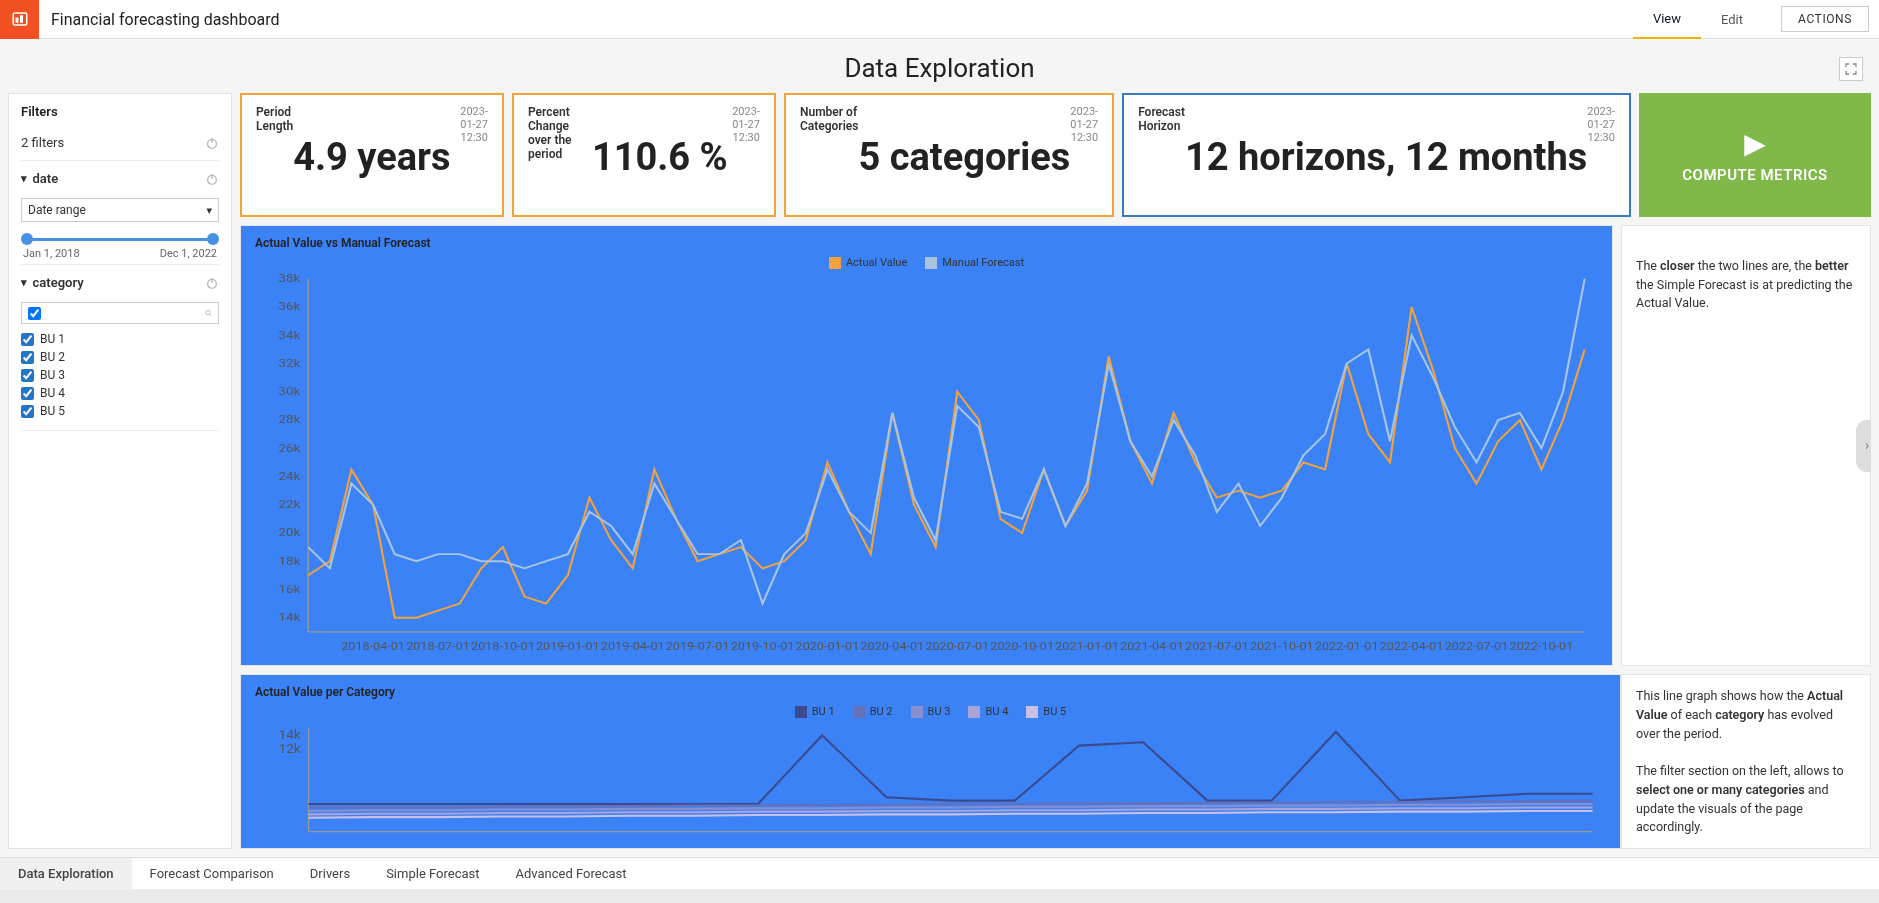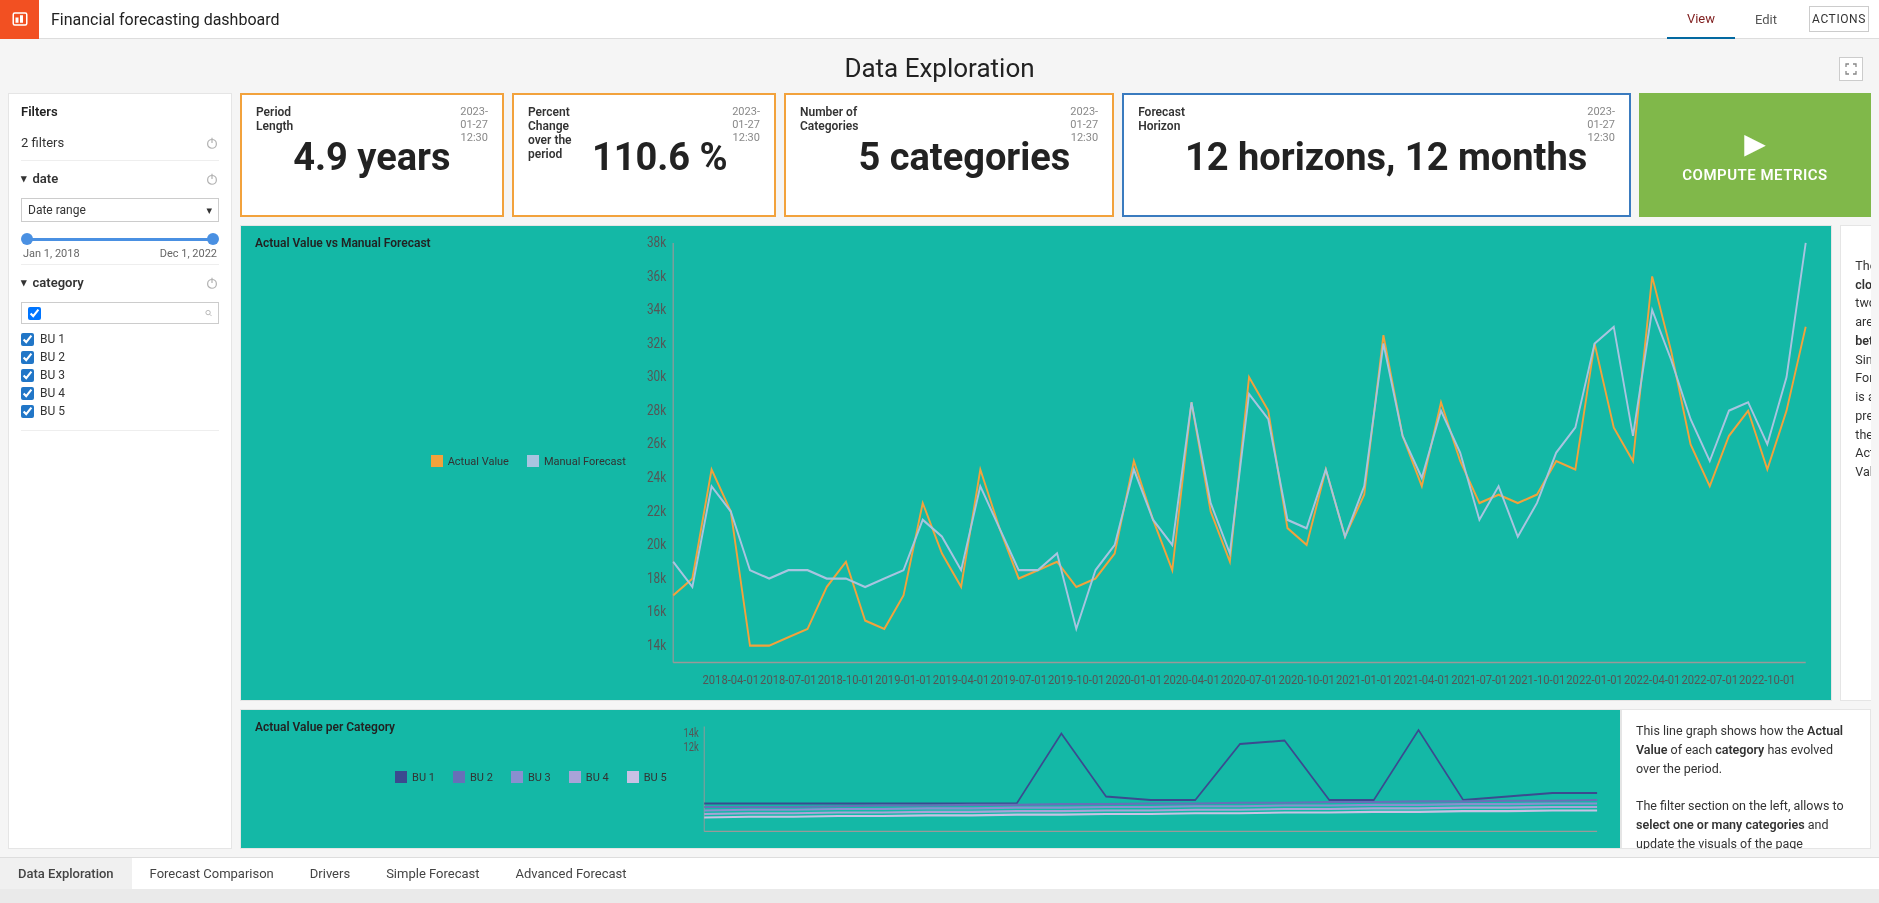--- a/index.html
+++ b/index.html
@@ -3,22 +3,22 @@
 <meta charset="utf-8">
 <style>
 *{box-sizing:border-box;margin:0;padding:0;font-family:-apple-system,BlinkMacSystemFont,"Segoe UI",Roboto,sans-serif}
 body{background:#f5f5f5;color:#333;font-size:13px;width:1879px;height:903px;overflow:hidden;display:flex;flex-direction:column}
 .topbar{height:39px;background:#fff;display:flex;align-items:center;border-bottom:1px solid #ddd}
 .logo{width:39px;height:39px;background:#f25022;display:flex;align-items:center;justify-content:center}
 .logo svg{fill:#fff}
 .title{padding-left:12px;font-size:16px;font-weight:400;flex:1;color:#222}
 .topbar-right{display:flex;align-items:center;gap:0;padding-right:10px}
 .top-tab{padding:11px 20px;font-size:13px;color:#555;cursor:pointer}
-.top-tab.active{border-bottom:2px solid #0369a1;color:#7f1d1d}
-.actions-btn{border:1px solid #ccc;padding:5px 2px;font-size:12px;letter-spacing:.6px;margin-left:12px;cursor:pointer;background:#fff}
+.top-tab.active{border-bottom:2px solid #eab308;color:#0f172a}
+.actions-btn{border:1px solid #ccc;padding:5px 16px;font-size:12px;letter-spacing:.6px;margin-left:18px;cursor:pointer;background:#fff}
 .main{flex:1;display:flex;flex-direction:column;overflow:hidden}
 .page-head{text-align:center;padding:14px 0 10px;position:relative}
 .page-head h1{font-size:26px;font-weight:400;color:#222}
 .expand-icon{position:absolute;right:16px;top:18px;width:24px;height:24px;border:1px solid #ccc;display:flex;align-items:center;justify-content:center;cursor:pointer;background:#fff}
 .body-row{flex:1;display:flex;gap:8px;padding:0 8px 8px;overflow:hidden}
 
 .sidebar{width:224px;background:#fff;border:1px solid #e5e5e5;padding:10px 12px;font-size:13px}
 .sidebar h3{font-size:13px;font-weight:600;margin-bottom:10px;color:#222}
 .filter-row{display:flex;align-items:center;justify-content:space-between;padding:6px 0;cursor:pointer}
 .filter-row .lbl{display:flex;align-items:center;gap:6px;font-weight:600}
@@ -41,31 +41,31 @@
 .tile{flex:1;background:#fff;border:2px solid;padding:10px 14px 6px;display:flex;flex-direction:row;min-height:124px}
 .tile.orange{border-color:#f2a23c}
 .tile.blue{border-color:#3a7bbf}
 .tile .label{font-size:12px;font-weight:600;color:#333}
 .tile .value{flex:1;display:flex;align-items:center;justify-content:center;font-size:38px;font-weight:700;color:#222;white-space:nowrap}
 .tile .ts{font-size:11px;color:#888;text-align:right}
 .compute{flex:1;background:#80b84a;color:#fff;display:flex;flex-direction:column;align-items:center;justify-content:center;gap:6px;cursor:pointer;min-height:124px}
 .compute .play{font-size:28px}
 .compute .txt{font-weight:600;font-size:15px;letter-spacing:.5px}
 .chart-row{display:flex;gap:8px;flex:1;overflow:hidden}
-.chart-main{flex:1;background:#14b8a6;border:1px solid #e5e5e5;padding:10px 14px;display:flex;flex-direction:row}
+.chart-main{flex:1;background:#3b82f6;border:1px solid #e5e5e5;padding:10px 14px;display:flex;flex-direction:column}
 .chart-title{font-size:12px;font-weight:600;margin-bottom:6px;color:#222}
 .legend{display:flex;gap:18px;font-size:11px;margin-bottom:4px;justify-content:center}
 .legend-item{display:flex;align-items:center;gap:5px}
 .legend-swatch{width:12px;height:12px}
 .chart-svg{flex:1}
 .x-tick{font-size:9.5px;fill:#555;text-anchor:middle}
 .y-tick{font-size:10px;fill:#555;text-anchor:end}
 .chart-help{width:250px;background:#fff;border:1px solid #e5e5e5;padding:12px 14px;font-size:12.5px;line-height:1.5;color:#333;position:relative}
 .chart-help b{font-weight:600}
-.chart-row2{display:flex;gap:0;height:140px}
+.chart-row2{display:flex;gap:0;height:175px}
 .nav-handle{width:22px;height:52px;background:#ddd;border-radius:11px 0 0 11px;display:flex;align-items:center;justify-content:center;position:absolute;right:-8px;top:50%;transform:translateY(-50%);cursor:pointer;color:#888;font-size:14px}
 
 .bottom-tabs{height:32px;background:#fff;border-top:1px solid #ddd;display:flex;align-items:center;font-size:13px}
 .btab{padding:8px 18px;cursor:pointer;color:#444}
 .btab.active{background:#f0f0f0;font-weight:500}
 .footer{height:14px;background:#eaeaea}
 </style>
 </head>
 <body>
 

